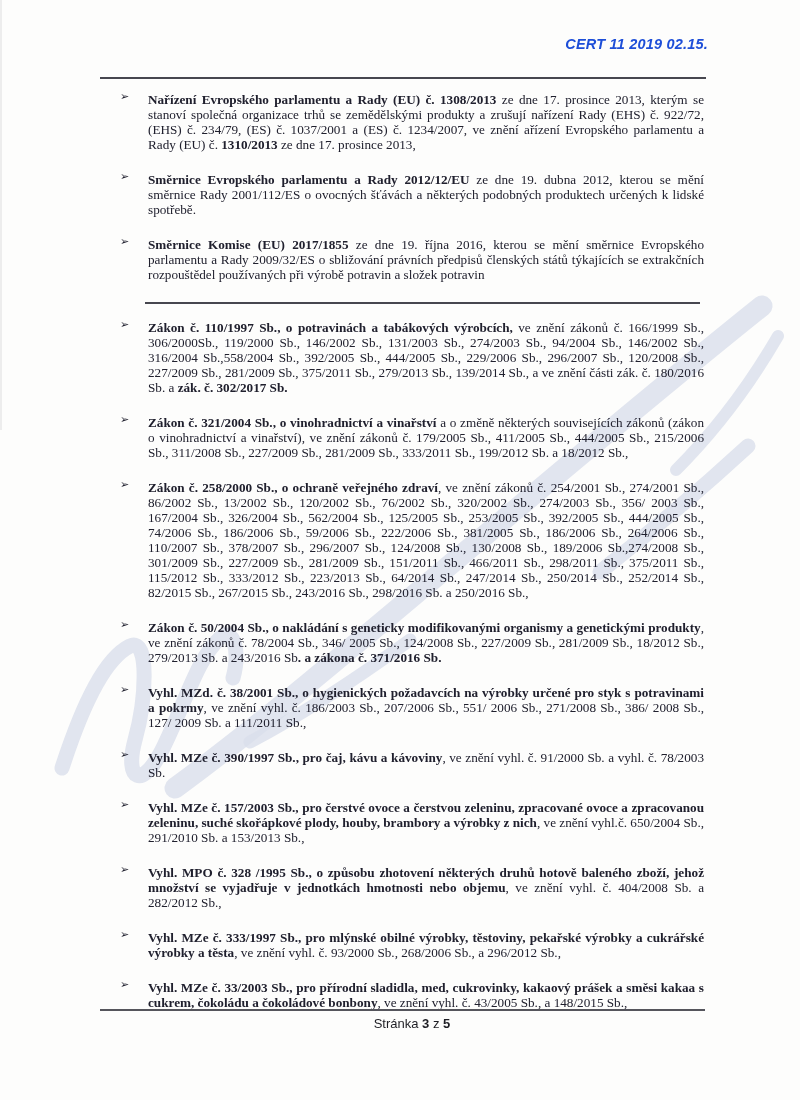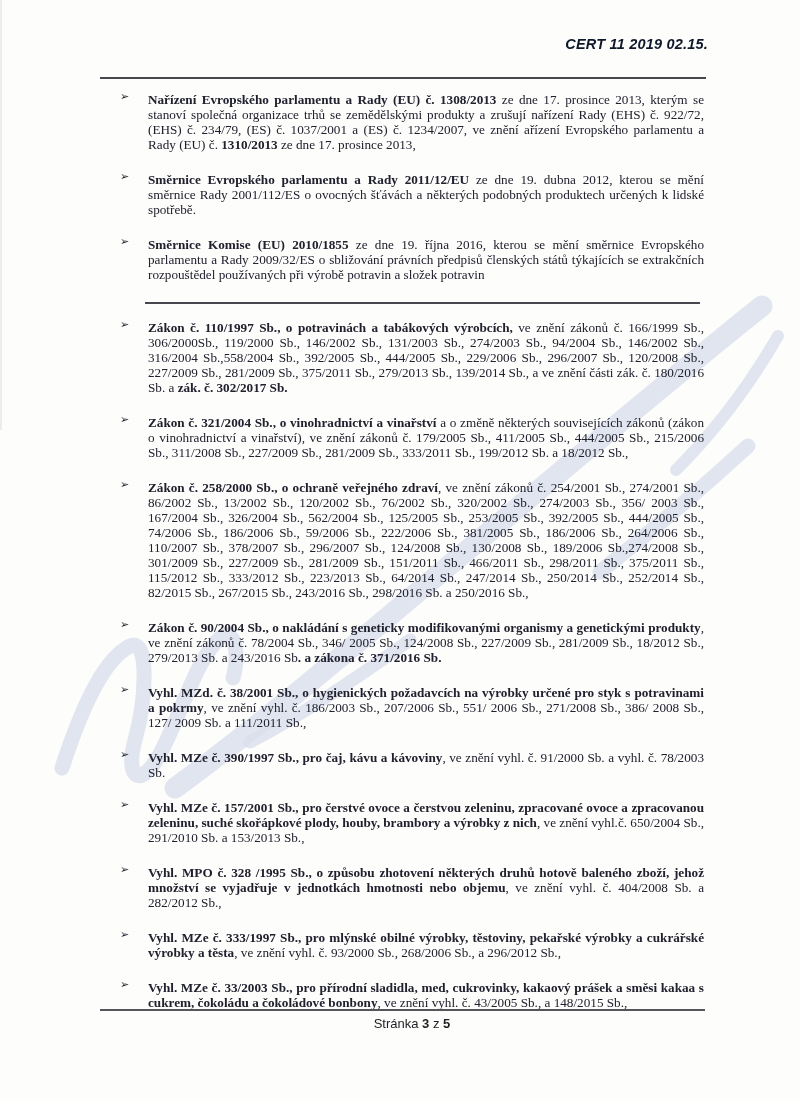--- a/index.html
+++ b/index.html
@@ -9,21 +9,21 @@
     background:#fdfdfc;
     overflow:hidden;
     font-family:"Liberation Serif","DejaVu Serif",serif;
     color:#20202e;
   }
   .watermark{position:absolute;left:0;top:0;width:800px;height:1100px;z-index:0;pointer-events:none;}
   .scan-edge{position:absolute;left:0;top:0;width:2px;height:430px;background:#ededed;z-index:0;}
   .header-ref{
     position:absolute;top:36px;right:92px;z-index:2;
     font-family:"Liberation Sans","DejaVu Sans",sans-serif;
-    font-style:italic;font-weight:700;font-size:14.5px;letter-spacing:.2px;color:#0f172a;
+    font-style:italic;font-weight:700;font-size:14.5px;letter-spacing:.2px;color:#1d4ed8;
   }
   .rule-top{position:absolute;top:77px;left:100px;right:94px;border-top:2px solid #47474f;z-index:2;}
   .content{position:absolute;top:88px;left:120px;width:588px;z-index:1;}
   .item{display:flex;gap:11px;margin-bottom:12px;}
   .bullet{
     flex:0 0 13px;font-family:"DejaVu Sans",sans-serif;
     font-size:11px;line-height:15px;padding-top:1px;color:#20202e;
   }
   .itext{flex:1;margin:4px;text-align:justify;font-size:13.2px;line-height:15px;}
   .b{font-weight:700;}
@@ -57,56 +57,56 @@
   <div class="rule-top"></div>
 
   <div class="content">
     <div id="list-a">
         <div class="item">
           <span class="bullet">➢</span>
           <p class="itext"><span class="b">Nařízení Evropského parlamentu a Rady (EU) č. 1308/2013</span><span class="r"> ze dne 17. prosince 2013, kterým se stanoví společná organizace trhů se zemědělskými produkty a zrušují nařízení Rady (EHS) č. 922/72, (EHS) č. 234/79, (ES) č. 1037/2001 a (ES) č. 1234/2007, ve znění ařízení Evropského parlamentu a Rady (EU) č. </span><span class="b">1310/2013</span><span class="r"> ze dne 17. prosince 2013,</span></p>
         </div>
         <div class="item">
           <span class="bullet">➢</span>
-          <p class="itext"><span class="b">Směrnice Evropského parlamentu a Rady 2011/12/EU</span><span class="r"> ze dne 19. dubna 2012, kterou se mění směrnice Rady 2001/112/ES o ovocných šťávách a některých podobných produktech určených k lidské spotřebě.</span></p>
+          <p class="itext"><span class="b">Směrnice Evropského parlamentu a Rady 2012/12/EU</span><span class="r"> ze dne 19. dubna 2012, kterou se mění směrnice Rady 2001/112/ES o ovocných šťávách a některých podobných produktech určených k lidské spotřebě.</span></p>
         </div>
         <div class="item">
           <span class="bullet">➢</span>
-          <p class="itext"><span class="b">Směrnice Komise (EU) 2010/1855</span><span class="r"> ze dne 19. října 2016, kterou se mění směrnice Evropského parlamentu a Rady 2009/32/ES o sbližování právních předpisů členských států týkajících se extrakčních rozpouštědel používaných při výrobě potravin a složek potravin</span></p>
+          <p class="itext"><span class="b">Směrnice Komise (EU) 2017/1855</span><span class="r"> ze dne 19. října 2016, kterou se mění směrnice Evropského parlamentu a Rady 2009/32/ES o sbližování právních předpisů členských států týkajících se extrakčních rozpouštědel používaných při výrobě potravin a složek potravin</span></p>
         </div>
       </div>
     <div class="separator"></div>
     <div id="list-b">
         <div class="item">
           <span class="bullet">➢</span>
           <p class="itext"><span class="b">Zákon č. 110/1997 Sb., o potravinách a tabákových výrobcích,</span><span class="r"> ve znění zákonů č. 166/1999 Sb., 306/2000Sb., 119/2000 Sb., 146/2002 Sb., 131/2003 Sb., 274/2003 Sb., 94/2004 Sb., 146/2002 Sb., 316/2004 Sb.,558/2004 Sb., 392/2005 Sb., 444/2005 Sb., 229/2006 Sb., 296/2007 Sb., 120/2008 Sb., 227/2009 Sb., 281/2009 Sb., 375/2011 Sb., 279/2013 Sb., 139/2014 Sb., a ve znění části zák. č. 180/2016 Sb. a </span><span class="b">zák. č. 302/2017 Sb.</span></p>
         </div>
         <div class="item">
           <span class="bullet">➢</span>
           <p class="itext"><span class="b">Zákon č. 321/2004 Sb., o vinohradnictví a vinařství</span><span class="r"> a o změně některých souvisejících zákonů (zákon o vinohradnictví a vinařství), ve znění zákonů č. 179/2005 Sb., 411/2005 Sb., 444/2005 Sb., 215/2006 Sb., 311/2008 Sb., 227/2009 Sb., 281/2009 Sb., 333/2011 Sb., 199/2012 Sb. a 18/2012 Sb.,</span></p>
         </div>
         <div class="item">
           <span class="bullet">➢</span>
           <p class="itext"><span class="b">Zákon č. 258/2000 Sb., o ochraně veřejného zdraví</span><span class="r">, ve znění zákonů č. 254/2001 Sb., 274/2001 Sb., 86/2002 Sb., 13/2002 Sb., 120/2002 Sb., 76/2002 Sb., 320/2002 Sb., 274/2003 Sb., 356/ 2003 Sb., 167/2004 Sb., 326/2004 Sb., 562/2004 Sb., 125/2005 Sb., 253/2005 Sb., 392/2005 Sb., 444/2005 Sb., 74/2006 Sb., 186/2006 Sb., 59/2006 Sb., 222/2006 Sb., 381/2005 Sb., 186/2006 Sb., 264/2006 Sb., 110/2007 Sb., 378/2007 Sb., 296/2007 Sb., 124/2008 Sb., 130/2008 Sb., 189/2006 Sb.,274/2008 Sb., 301/2009 Sb., 227/2009 Sb., 281/2009 Sb., 151/2011 Sb., 466/2011 Sb., 298/2011 Sb., 375/2011 Sb., 115/2012 Sb., 333/2012 Sb., 223/2013 Sb., 64/2014 Sb., 247/2014 Sb., 250/2014 Sb., 252/2014 Sb., 82/2015 Sb., 267/2015 Sb., 243/2016 Sb., 298/2016 Sb. a 250/2016 Sb.,</span></p>
         </div>
         <div class="item">
           <span class="bullet">➢</span>
-          <p class="itext"><span class="b">Zákon č. 90/2004 Sb., o nakládání s geneticky modifikovanými organismy a genetickými produkty</span><span class="r">, ve znění zákonů č. 78/2004 Sb., 346/ 2005 Sb., 124/2008 Sb., 227/2009 Sb., 281/2009 Sb., 18/2012 Sb., 279/2013 Sb. a 243/2016 Sb</span><span class="b">. a zákona č. 371/2016 Sb.</span></p>
+          <p class="itext"><span class="b">Zákon č. 50/2004 Sb., o nakládání s geneticky modifikovanými organismy a genetickými produkty</span><span class="r">, ve znění zákonů č. 78/2004 Sb., 346/ 2005 Sb., 124/2008 Sb., 227/2009 Sb., 281/2009 Sb., 18/2012 Sb., 279/2013 Sb. a 243/2016 Sb</span><span class="b">. a zákona č. 371/2016 Sb.</span></p>
         </div>
         <div class="item">
           <span class="bullet">➢</span>
           <p class="itext"><span class="b">Vyhl. MZd. č. 38/2001 Sb., o hygienických požadavcích na výrobky určené pro styk s potravinami a pokrmy</span><span class="r">, ve znění vyhl. č. 186/2003 Sb., 207/2006 Sb., 551/ 2006 Sb., 271/2008 Sb., 386/ 2008 Sb., 127/ 2009 Sb. a 111/2011 Sb.,</span></p>
         </div>
         <div class="item">
           <span class="bullet">➢</span>
           <p class="itext"><span class="b">Vyhl. MZe č. 390/1997 Sb., pro čaj, kávu a kávoviny</span><span class="r">, ve znění vyhl. č. 91/2000 Sb. a vyhl. č. 78/2003 Sb.</span></p>
         </div>
         <div class="item">
           <span class="bullet">➢</span>
-          <p class="itext"><span class="b">Vyhl. MZe č. 157/2001 Sb., pro čerstvé ovoce a čerstvou zeleninu, zpracované ovoce a zpracovanou zeleninu, suché skořápkové plody, houby, brambory a výrobky z nich</span><span class="r">, ve znění vyhl.č. 650/2004 Sb., 291/2010 Sb. a 153/2013 Sb.,</span></p>
+          <p class="itext"><span class="b">Vyhl. MZe č. 157/2003 Sb., pro čerstvé ovoce a čerstvou zeleninu, zpracované ovoce a zpracovanou zeleninu, suché skořápkové plody, houby, brambory a výrobky z nich</span><span class="r">, ve znění vyhl.č. 650/2004 Sb., 291/2010 Sb. a 153/2013 Sb.,</span></p>
         </div>
         <div class="item">
           <span class="bullet">➢</span>
           <p class="itext"><span class="b">Vyhl. MPO č. 328 /1995 Sb., o způsobu zhotovení některých druhů hotově baleného zboží, jehož množství se vyjadřuje v jednotkách hmotnosti nebo objemu</span><span class="r">, ve znění vyhl. č. 404/2008 Sb. a 282/2012 Sb.,</span></p>
         </div>
         <div class="item">
           <span class="bullet">➢</span>
           <p class="itext"><span class="b">Vyhl. MZe č. 333/1997 Sb., pro mlýnské obilné výrobky, těstoviny, pekařské výrobky a cukrářské výrobky a těsta</span><span class="r">, ve znění vyhl. č. 93/2000 Sb., 268/2006 Sb., a 296/2012 Sb.,</span></p>
         </div>
         <div class="item">

